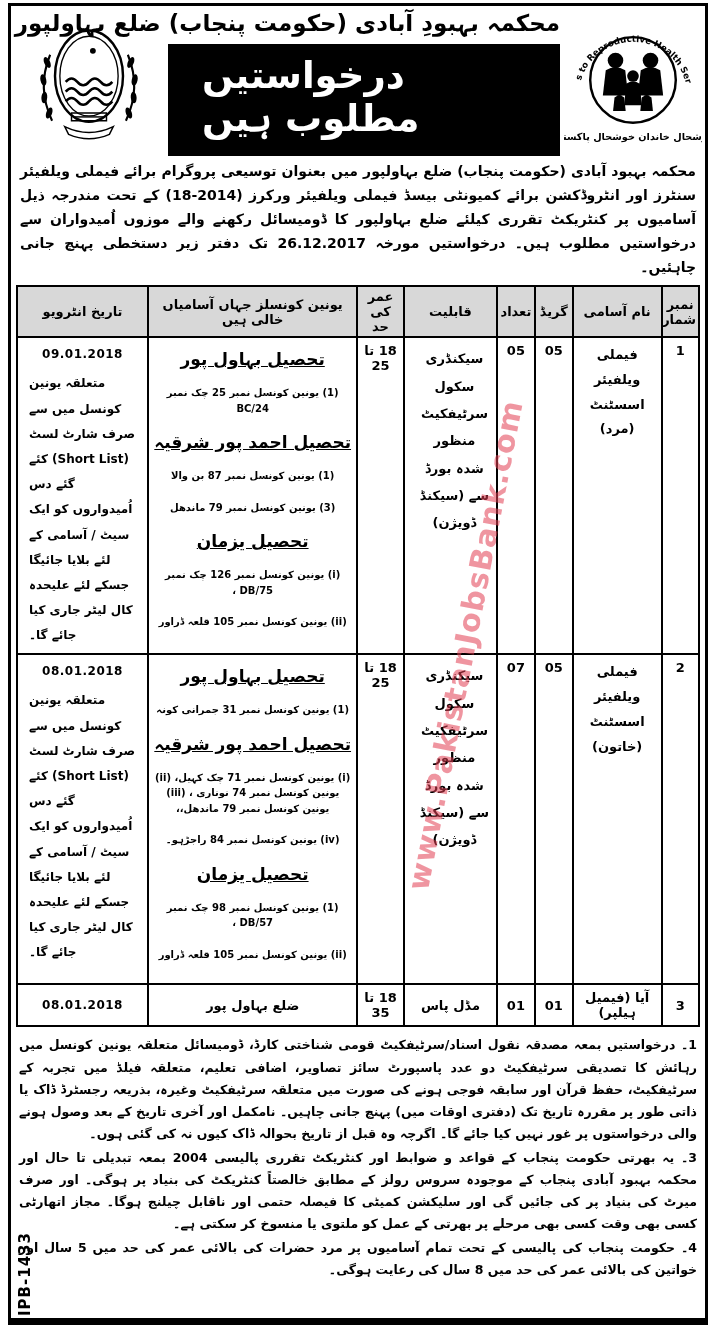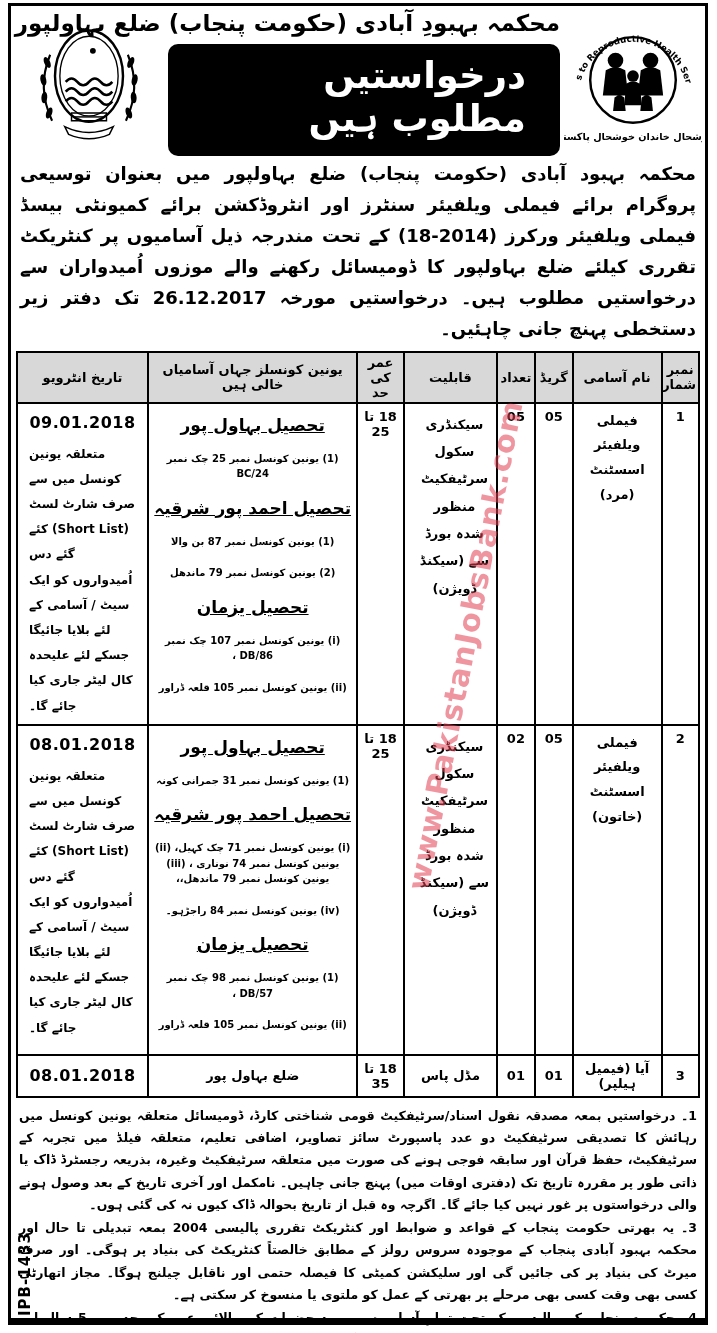--- a/index.html
+++ b/index.html
@@ -6,42 +6,42 @@
   body { background:#e8e8e8; font-family:"DejaVu Sans", sans-serif; }
   .page { position:relative; width:717px; height:1333px; background:#fff; margin:0 auto;
           overflow:hidden; color:#000; }
   .frame { position:absolute; left:8px; top:3px; width:700px; height:1322px;
            border:3px solid #000; border-bottom-width:7px; padding:0 5px; background:#fff; }
 
   
   .header { position:relative; height:148px; direction:ltr; }
   .punjab-logo { position:absolute; left:14px; top:6px; width:118px; height:136px; }
   .family-logo { position:absolute; right:-2px; top:0px; width:138px; height:142px; }
-  .header-center { position:absolute; left:152px; right:140px; top:2px; text-align:right; }
+  .header-center { position:absolute; left:152px; right:140px; top:2px; text-align:left; }
   .dept-title { direction:rtl; font-size:23px; font-weight:bold; line-height:1.35; white-space:nowrap; }
   .banner { display:inline-block; background:#000; color:#fff; direction:rtl;
-            font-size:37px; font-weight:bold; padding:10px 34px 16px; margin-top:5px;border-radius:10px; }
-
-  
-  .intro { direction:rtl; text-align:justify; font-weight:bold; font-size:18px;
+            font-size:37px; font-weight:bold; padding:10px 34px 16px; margin-top:5px; }
+
+  
+  .intro { direction:rtl; text-align:justify; font-weight:bold; font-size:14px;
            line-height:1.72; padding:5px 4px 6px; }
 
   
   table { width:100%; border-collapse:collapse; table-layout:fixed; direction:rtl; }
   th, td { border:2px solid #000; font-weight:bold; text-align:center; overflow:hidden; }
   th { background:#d8d8d8; font-size:13px; height:38px; padding:2px; }
   td { vertical-align:top; font-size:13px; padding:5px 3px; }
   tr.short td { vertical-align:middle; height:42px; padding:2px; }
   .c-serial{width:5.5%;} .c-post{width:13%;} .c-grade{width:5.6%;} .c-count{width:5.5%;}
   .c-qual{width:13.7%;} .c-age{width:6.8%;} .c-uc{width:30.7%;} .c-date{width:19.2%;}
   .post-line { line-height:1.9; }
   .qual-text { line-height:2.1; padding:2px 4px;margin-left:8px; }
   .uc-h { text-decoration:underline; margin:6px 0; font-size:17px; }
   .uc-i { margin:16px 0; font-size:10px; line-height:1.55; }
-  .date-val { font-size:16px; margin:4px 0 10px; letter-spacing:.5px; }
+  .date-val { font-size:12px; margin:4px 0 10px; letter-spacing:.5px; }
   .date-note { font-size:12px; line-height:2.1; text-align:left; padding:0 8px; }
 
   
   .notes { direction:rtl; text-align:justify; font-weight:bold; font-size:12.5px;
            line-height:1.78; padding:7px 3px 0; }
   .note { margin-bottom:1px; }
 
   
   .ipb { position:absolute; left:16px; top:1316px; transform-origin:0 0;
          transform:rotate(-90deg); font-size:15px; font-weight:bold; letter-spacing:1px;
@@ -158,39 +158,39 @@
         <td>05</td>
         <td>
           <div class="qual-text">سیکنڈری سکول سرٹیفکیٹ منظور شدہ بورڈ سے (سیکنڈ ڈویژن)</div>
         </td>
         <td>18 تا 25</td>
         <td>
           <div class="uc-h">تحصیل بہاول پور</div>
           <div class="uc-i">(1) یونین کونسل نمبر 25 چک نمبر 24/BC</div>
           <div class="uc-h">تحصیل احمد پور شرقیہ</div>
           <div class="uc-i">(1) یونین کونسل نمبر 87 بن والا</div>
-          <div class="uc-i">(2) یونین کونسل نمبر 79 ماندھل</div>
+          <div class="uc-i">(3) یونین کونسل نمبر 79 ماندھل</div>
           <div class="uc-h">تحصیل یزمان</div>
-          <div class="uc-i">(i) یونین کونسل نمبر 107 چک نمبر 86/DB ،</div>
+          <div class="uc-i">(i) یونین کونسل نمبر 126 چک نمبر 75/DB ،</div>
           <div class="uc-i">(ii) یونین کونسل نمبر 105 قلعہ ڈراور</div>
         </td>
         <td>
           <div class="date-val">09.01.2018</div>
           <div class="date-note">متعلقہ یونین کونسل میں سے صرف شارٹ لسٹ (Short List) کئے گئے دس اُمیدواروں کو ایک سیٹ / آسامی کے لئے بلایا جائیگا جسکے لئے علیحدہ کال لیٹر جاری کیا جائے گا۔</div>
         </td>
       </tr>
 
       <tr style="height:264px;">
         <td>2</td>
         <td>
           <div class="post-line">فیملی ویلفیئر اسسٹنٹ</div>
           <div class="post-line">(خاتون)</div>
         </td>
         <td>05</td>
-        <td>02</td>
+        <td>07</td>
         <td>
           <div class="qual-text">سیکنڈری سکول سرٹیفکیٹ منظور شدہ بورڈ سے (سیکنڈ ڈویژن)</div>
         </td>
         <td>18 تا 25</td>
         <td>
           <div class="uc-h">تحصیل بہاول پور</div>
           <div class="uc-i">(1) یونین کونسل نمبر 31 جمرانی کونہ</div>
           <div class="uc-h">تحصیل احمد پور شرقیہ</div>
           <div class="uc-i">(i) یونین کونسل نمبر 71 چک کہیل، (ii) یونین کونسل نمبر 74 نوناری ، (iii) یونین کونسل نمبر 79 ماندھل،،</div>
           <div class="uc-i">(iv) یونین کونسل نمبر 84 راجڑہو۔</div>

